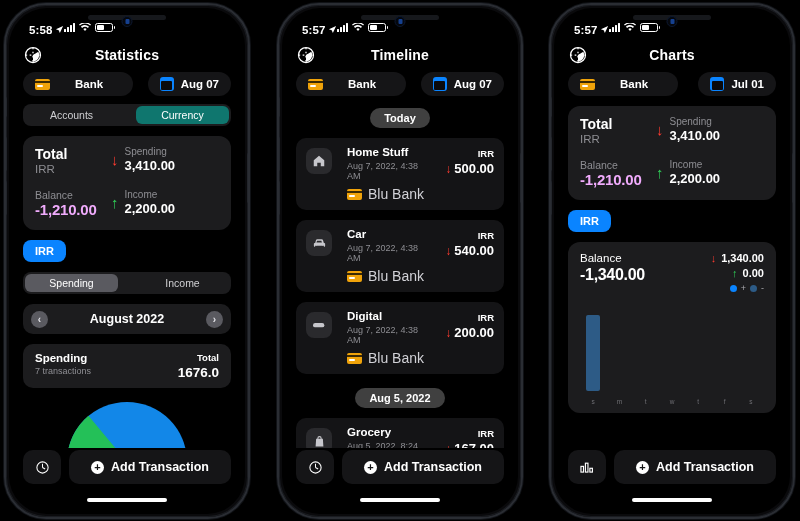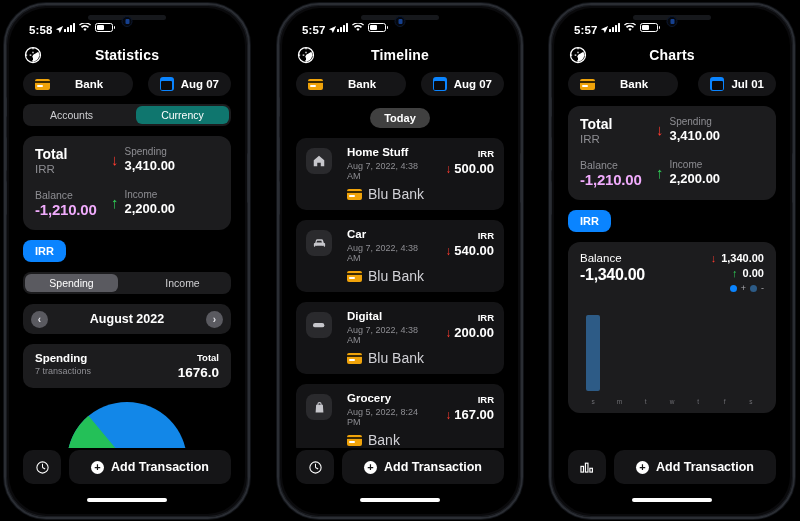--- a/index.html
+++ b/index.html
@@ -479,20 +479,23 @@
           </div>
           <div class="tx-right">
             <div class="tx-cur">IRR</div>
             <div class="tx-amt">
               <span class="arrow down">↓</span>
               <span>200.00</span>
             </div>
           </div>
         </div>
 
+        <div class="daychip-wrap" style="margin-top:14px;">
+          <span class="daychip">Aug 5, 2022</span>
+        </div>
 
         <div class="tx">
           <div class="tx-ico">
             <svg width="13" height="13" viewBox="0 0 24 24" fill="#c7c7cc">
                 <path d="M8 7V6a4 4 0 0 1 8 0v1h2.2l1 14H4.8l1-14zm2 0h4V6a2 2 0 0 0-4 0z"></path>
               </svg>
           </div>
           <div class="tx-mid">
             <div class="tx-name">Grocery</div>
             <div class="tx-date">Aug 5, 2022, 8:24 PM</div>

